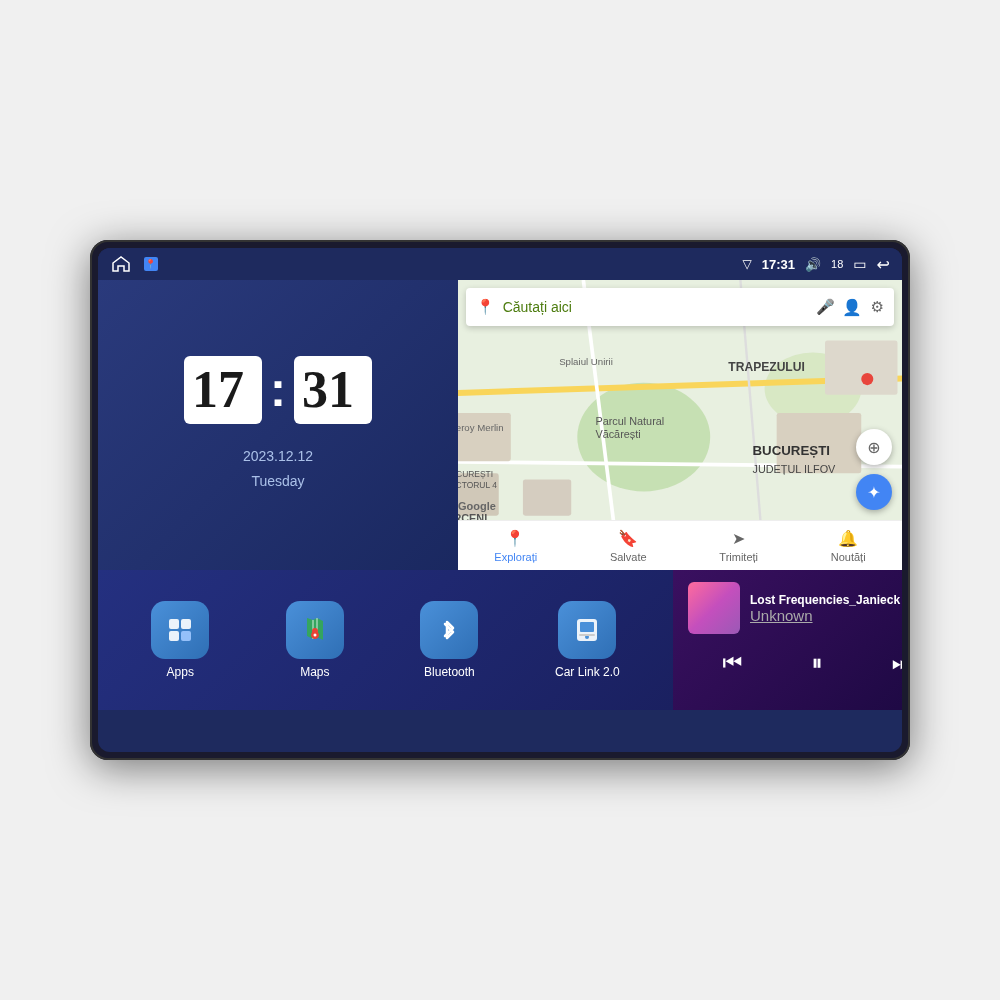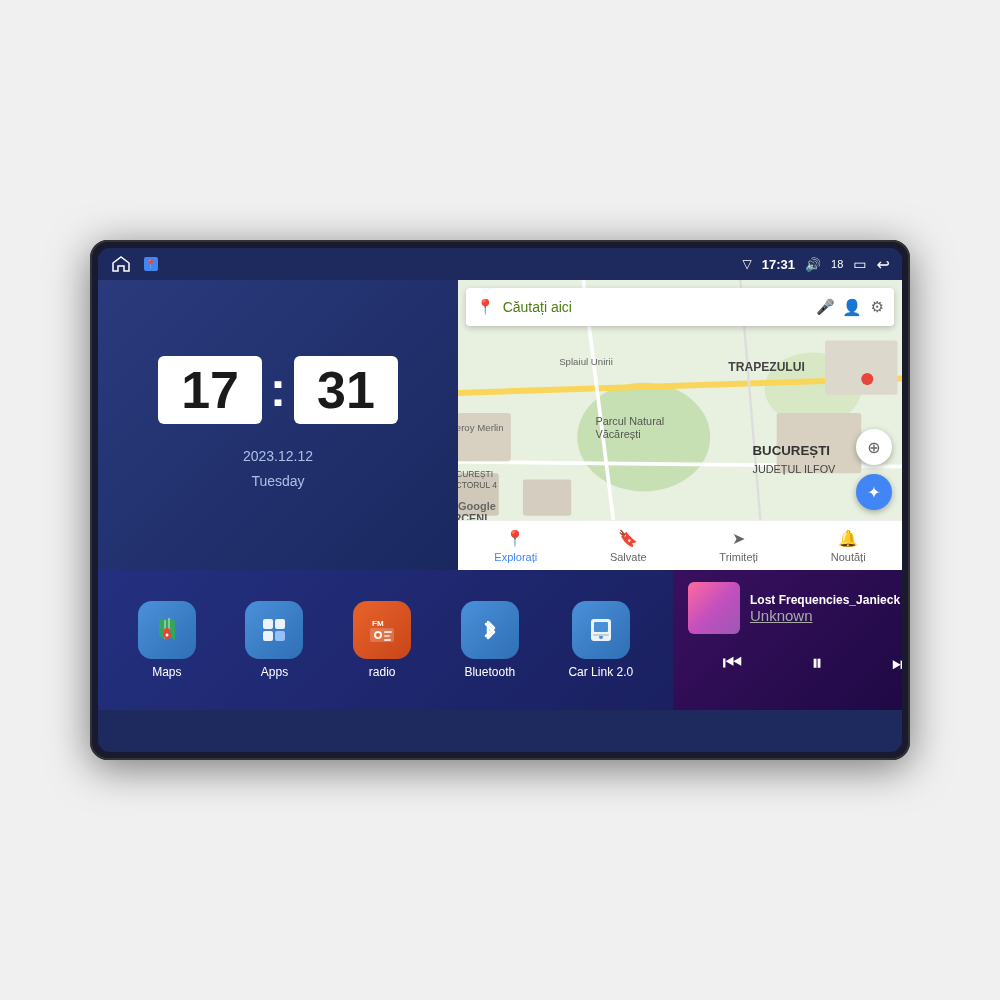--- a/index.html
+++ b/index.html
@@ -98,25 +98,25 @@
     .clock-display {
       display: flex;
       align-items: center;
       gap: 8px;
       margin-bottom: 20px;
     }
 
     .clock-digit-block {
       background: white;
       border-radius: 6px;
-      padding: 8px 23px;
+      padding: 8px 8px;
       font-size: 52px;
       font-weight: bold;
       color: #1a1a1a;
-      font-family: Liberation Sans, sans-serif;
+      font-family: Liberation Serif, serif;
       min-width: 78px;
       text-align: left;
       line-height: 1;
     }
 
     .clock-colon {
       color: white;
       font-size: 48px;
       font-weight: bold;
       line-height: 1;
@@ -481,59 +481,45 @@
             </div>
           </div>
         </div>
       </div>
 
       <div class="bottom-section">
 
         <div class="app-shortcuts">
 
           <div class="app-icon-item">
+            <div class="app-icon-circle icon-apps">
+              <svg width="30" height="30" viewBox="0 0 30 30" fill="none">
+                <rect x="4" y="4" width="10" height="10" rx="2" fill="white" opacity="0.9"></rect>
+                <rect x="16" y="4" width="10" height="10" rx="2" fill="white" opacity="0.9"></rect>
+                <rect x="4" y="16" width="10" height="10" rx="2" fill="white" opacity="0.9"></rect>
+                <rect x="16" y="16" width="10" height="10" rx="2" fill="#a0c8ff" opacity="0.9"></rect>
+              </svg>
+            </div>
+            <span class="app-icon-label">Apps</span>
+          </div>
+
+          <div class="app-icon-item">
             <div class="app-icon-circle icon-maps">
               <svg width="32" height="32" viewBox="0 0 32 32" fill="none">
                 <path d="M8 4 L14 6 L18 4 L24 7 L24 26 L18 23 L14 25 L8 22 Z" fill="#34a853" opacity="0.9"></path>
                 <path d="M14 6 L14 25" stroke="white" stroke-width="0.8"></path>
                 <path d="M18 4 L18 23" stroke="white" stroke-width="0.8"></path>
                 <circle cx="16" cy="17" r="3" fill="#ea4335"></circle>
                 <path d="M16 14 C16 14 12 19 12 21 C12 23.2 13.8 25 16 25 C18.2 25 20 23.2 20 21 C20 19 16 14 16 14Z" fill="#ea4335"></path>
                 <circle cx="16" cy="21" r="1.5" fill="white"></circle>
               </svg>
             </div>
             <span class="app-icon-label">Maps</span>
           </div>
 
-          <div class="app-icon-item">
-            <div class="app-icon-circle icon-apps">
-              <svg width="30" height="30" viewBox="0 0 30 30" fill="none">
-                <rect x="4" y="4" width="10" height="10" rx="2" fill="white" opacity="0.9"></rect>
-                <rect x="16" y="4" width="10" height="10" rx="2" fill="white" opacity="0.9"></rect>
-                <rect x="4" y="16" width="10" height="10" rx="2" fill="white" opacity="0.9"></rect>
-                <rect x="16" y="16" width="10" height="10" rx="2" fill="#a0c8ff" opacity="0.9"></rect>
-              </svg>
-            </div>
-            <span class="app-icon-label">Apps</span>
-          </div>
-
-          <div class="app-icon-item">
-            <div class="app-icon-circle icon-radio">
-              <svg width="32" height="32" viewBox="0 0 32 32" fill="none">
-                <text x="6" y="12" font-size="8" fill="white" font-weight="bold">FM</text>
-                <rect x="4" y="14" width="24" height="14" rx="2" fill="white" opacity="0.2"></rect>
-                <circle cx="12" cy="21" r="4" fill="white" opacity="0.9"></circle>
-                <circle cx="12" cy="21" r="2" fill="#e8622a"></circle>
-                <rect x="18" y="17" width="8" height="2" rx="1" fill="white" opacity="0.8"></rect>
-                <rect x="18" y="21" width="6" height="2" rx="1" fill="white" opacity="0.6"></rect>
-                <rect x="18" y="25" width="7" height="2" rx="1" fill="white" opacity="0.8"></rect>
-              </svg>
-            </div>
-            <span class="app-icon-label">radio</span>
-          </div>
 
           <div class="app-icon-item">
             <div class="app-icon-circle icon-bluetooth">
               <svg width="32" height="32" viewBox="0 0 32 32" fill="none">
                 <path d="M12 10 L20 18 L14 24 L14 8 L20 14 L12 22" stroke="white" stroke-width="2.5" stroke-linecap="round" stroke-linejoin="round" fill="none"></path>
               </svg>
             </div>
             <span class="app-icon-label">Bluetooth</span>
           </div>
 

